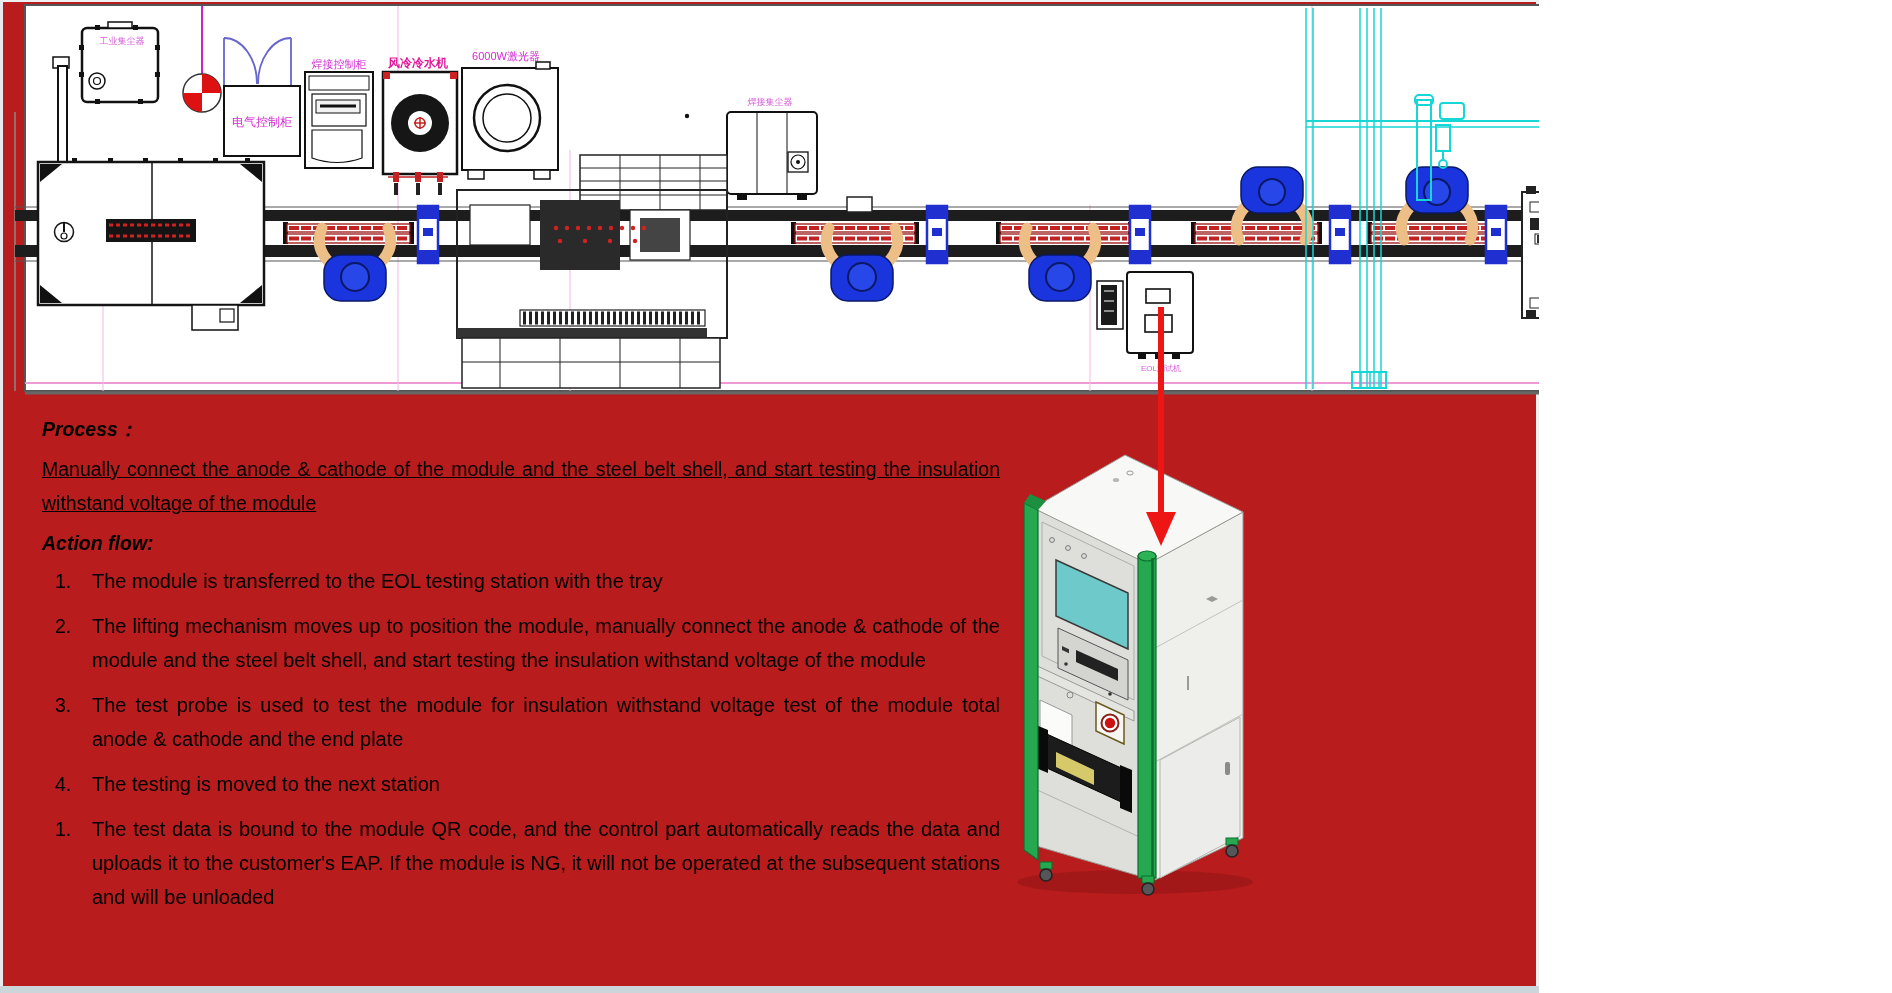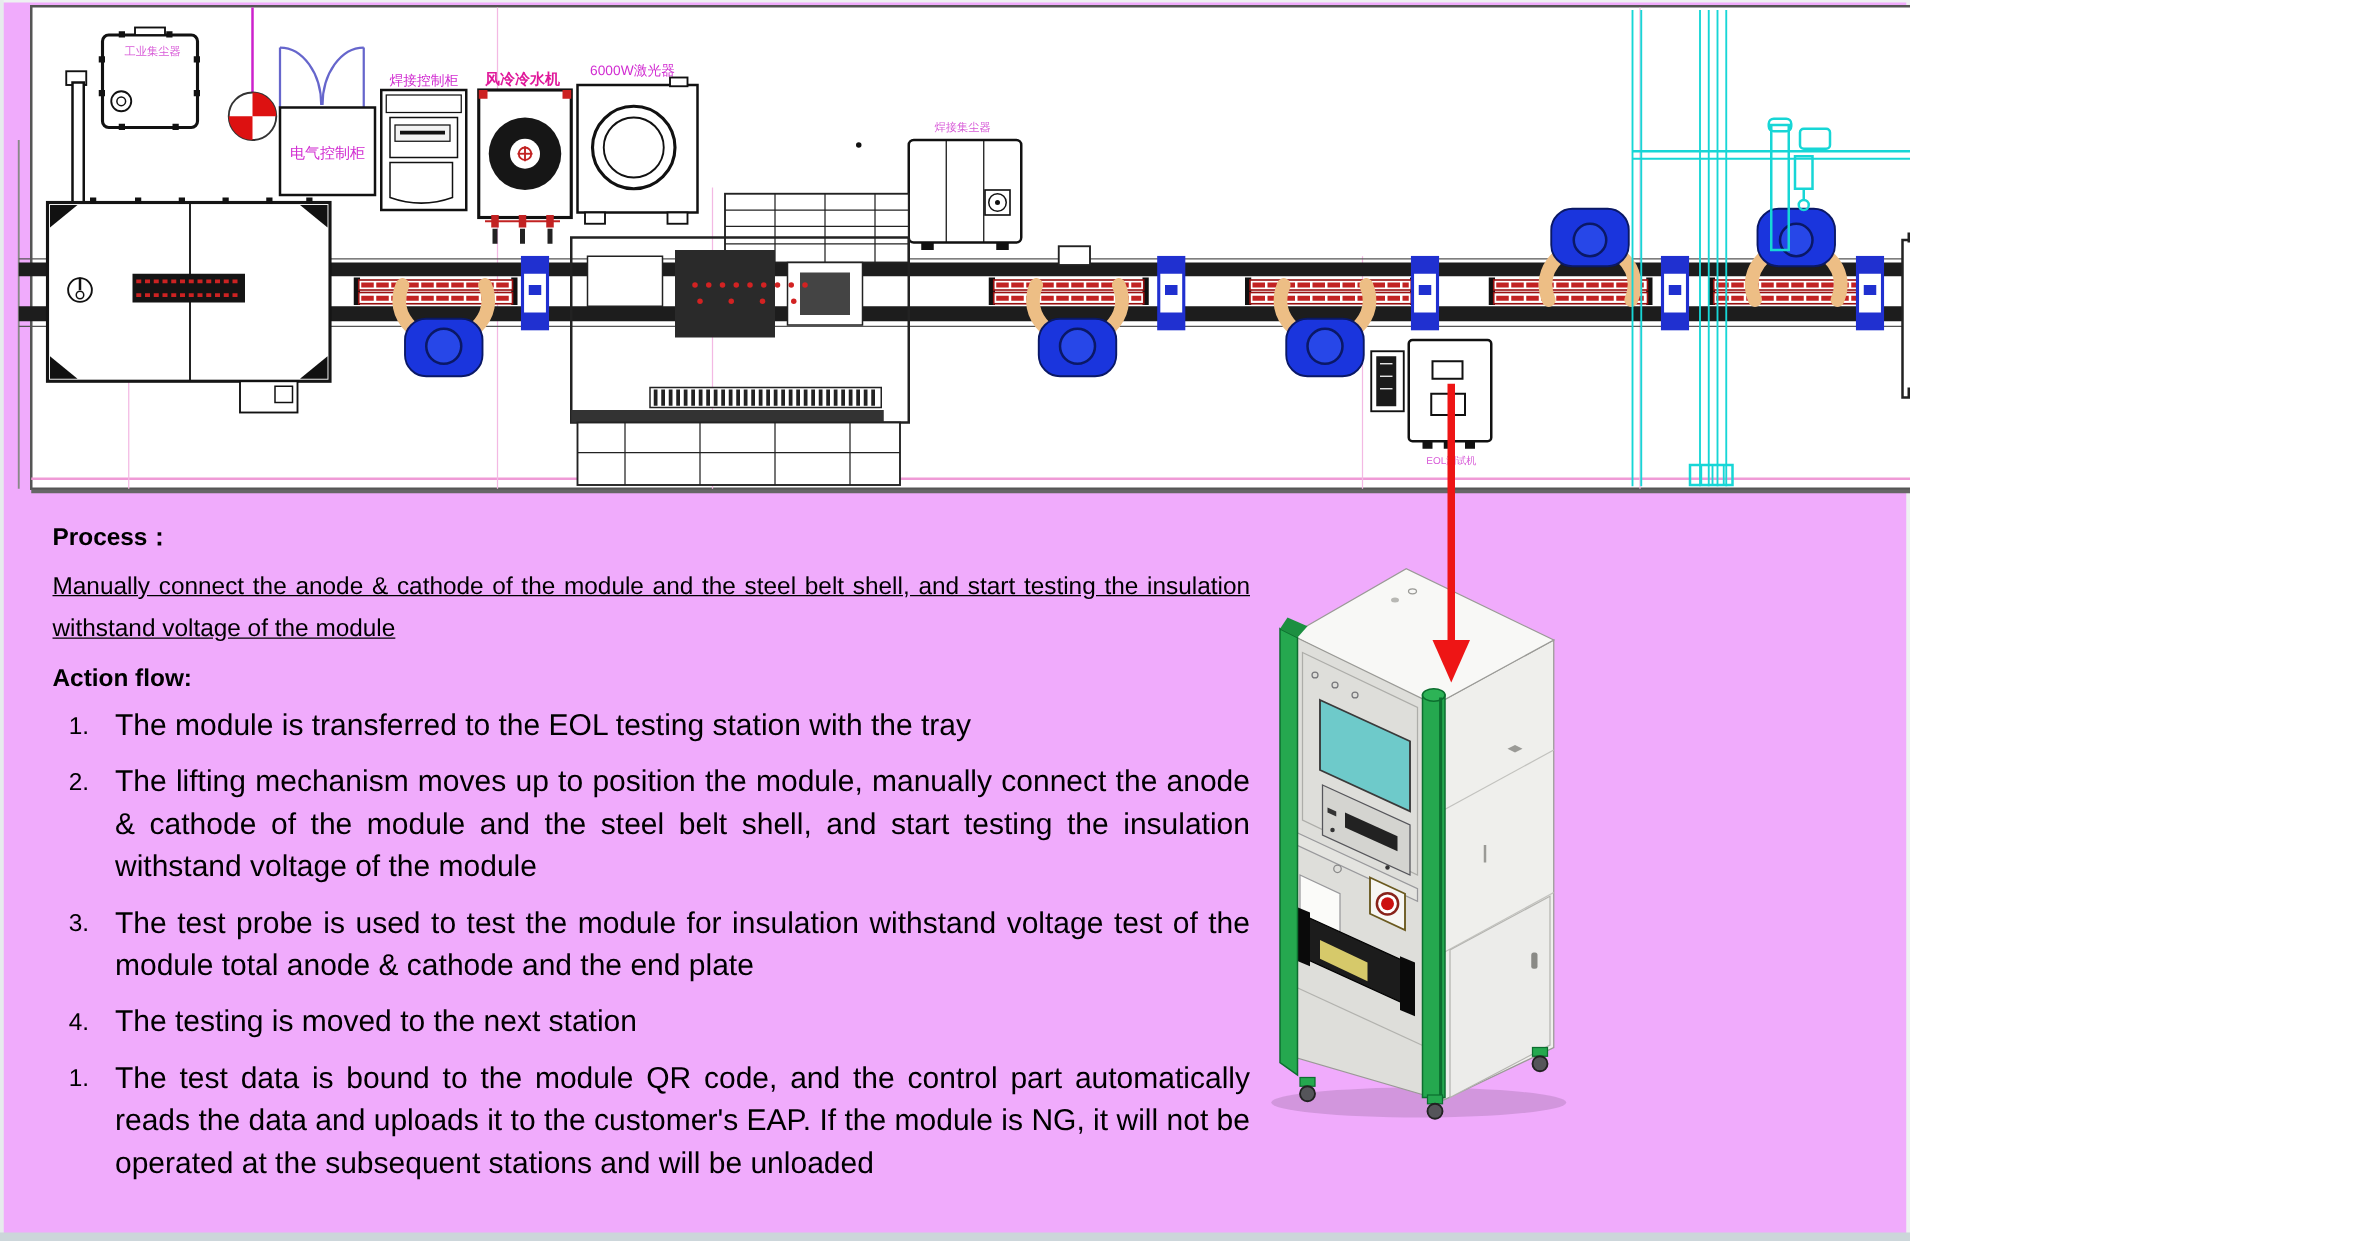--- a/index.html
+++ b/index.html
@@ -1,29 +1,29 @@
 <!DOCTYPE html>
 <html><head>
 <meta charset="utf-8">
 <style>
   html,body{margin:0;padding:0;background:#fff;}
-  .page{position:relative;width:1528px;height:993px;background:#f0abfc;overflow:hidden;
-        font-family:"Liberation Sans","DejaVu Sans",sans-serif;}
+  .page{position:relative;width:1528px;height:993px;background:#b91c1c;overflow:hidden;
+        font-family:"Liberation Sans","DejaVu Sans",sans-serif;padding-left:11px;}
   .edge-left{position:absolute;left:0;top:0;width:3px;height:993px;background:#e7ebed;}
   .edge-right{position:absolute;right:0;top:0;width:3px;height:993px;background:#eef1f2;}
   .edge-top{position:absolute;left:0;top:0;width:1892px;height:2px;background:#eef1f2;}
   .edge-bottom{position:absolute;left:0;bottom:0;width:1892px;height:7px;background:#ccd6da;}
   svg.scene{position:absolute;left:0;top:0;}
   .text-col{position:absolute;left:42px;top:402px;width:958px;color:#000;}
-  .sec-title{font-weight:bold;font-size:19.5px;margin:12px 0 9px 0;}
+  .sec-title{font-weight:bold;font-size:19.5px;margin:12px 0 9px 0;font-style:italic;}
   .sec-title:first-child{margin-top:14px;}
   .para{font-size:19.5px;line-height:34px;text-align:justify;margin:0 0 4px 0;text-decoration:underline;}
   .flow-item{display:flex;align-items:flex-start;padding-left:13px;margin:0 0 11px 0;}
   .flow-num{flex:0 0 37px;font-size:19.5px;line-height:34px;}
-  .flow-txt{flex:1;font-size:24px;line-height:34px;text-align:justify;}
+  .flow-txt{flex:1;font-size:20px;line-height:34px;text-align:justify;}
   text.cad{font-family:"Liberation Sans","DejaVu Sans",sans-serif;}
 </style>
 </head>
 <body>
 
 <div class="page">
   <div class="edge-top"></div>
   <div class="edge-left"></div>
   <div class="edge-right"></div>
   <div class="edge-bottom"></div>

